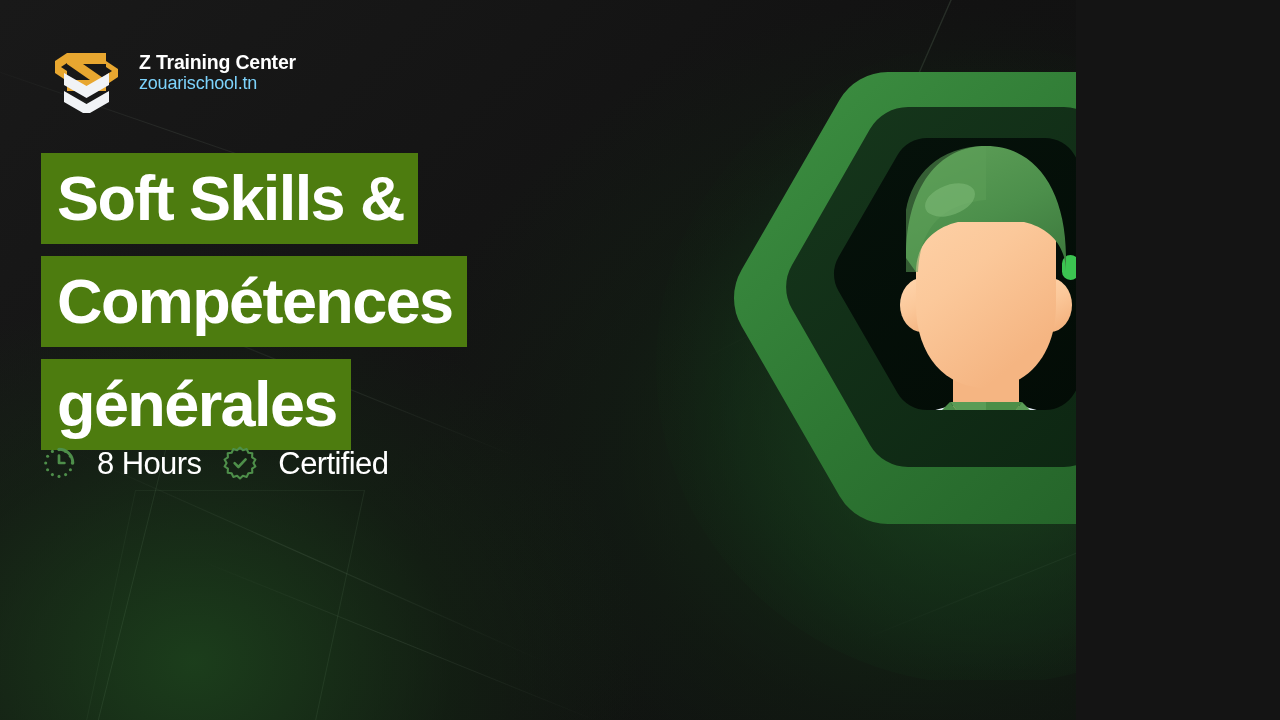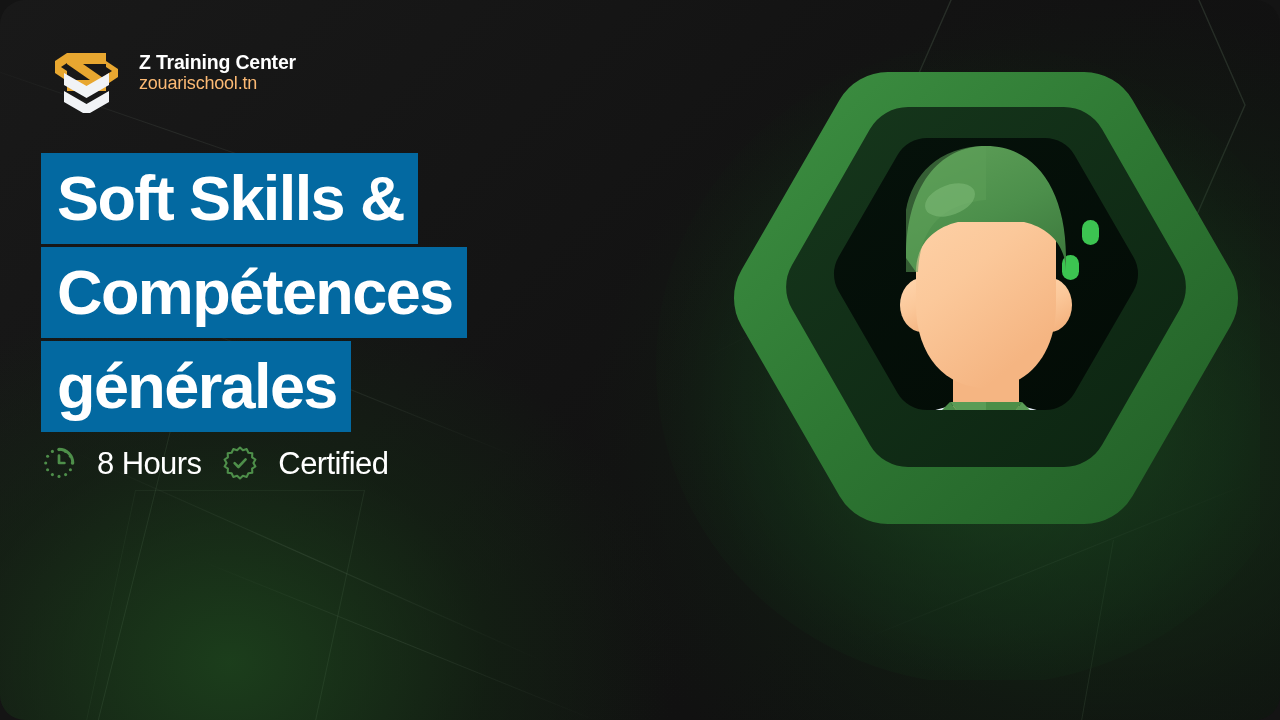--- a/index.html
+++ b/index.html
@@ -5,24 +5,23 @@
   * { margin:0; padding:0; box-sizing:border-box; }
   html,body { width:1280px; height:720px; overflow:hidden; }
   body {
     font-family:"Liberation Sans", sans-serif;
     background:#141414;
     position:relative;
   }
 
   
   #stage {
-    position:absolute; inset:0; width:1280px; height:720px;
+    position:absolute; inset:0; width:1076px; height:720px;
     background:#151515;
     overflow:hidden;
-    border-radius:25px;
   }
   .bg-base{
     position:absolute; inset:0;
     background:
       radial-gradient(620px 520px at 18% 92%, rgba(28,64,28,0.95) 0%, rgba(20,44,20,0.45) 42%, rgba(18,18,18,0) 72%),
       radial-gradient(700px 600px at 86% 62%, rgba(22,52,24,0.85) 0%, rgba(18,40,20,0.35) 45%, rgba(18,18,18,0) 74%),
       linear-gradient(135deg,#191919 0%,#121212 55%,#0f0f0f 100%);
   }
   .hexoutline{
     position:absolute;
@@ -65,39 +64,39 @@
     position:absolute; left:47px; top:33px;
     display:flex; align-items:center; gap:13px;
   }
   .logo-mark{ width:79px; height:80px; }
   .logo-text{ display:flex; flex-direction:column; justify-content:center; gap:2px; }
   .logo-title{
     color:#ffffff; font-size:19.5px; font-weight:700; letter-spacing:-0.2px;
     line-height:1.05; white-space:nowrap;
   }
   .logo-sub{
-    color:#fdba74; font-size:18px; font-weight:400; letter-spacing:-0.2px;
+    color:#7dd3fc; font-size:18px; font-weight:400; letter-spacing:-0.2px;
     line-height:1.1; white-space:nowrap;
   }
 
   
   #headline{ position:absolute; left:41px; top:153px; }
   .hl-row{ display:block; }
   .hl-mark{
     display:inline-block;
-    background:#0369a1;
+    background:#4d7c0f;
     color:#ffffff;
     font-size:63px;
     font-weight:700;
     letter-spacing:-1.6px;
     line-height:1.0;
     padding:14px 14px 14px 16px;
     white-space:nowrap;
   }
-  .hl-row + .hl-row{ margin-top:3px; }
+  .hl-row + .hl-row{ margin-top:12px; }
 
   
   #meta{ position:absolute; left:41px; top:440px; display:flex; gap:21px;}
   .meta-row{ display:flex; align-items:center; gap:20px; height:46px; }
   .meta-ico{ width:36px; height:36px; flex:none; display:flex; align-items:center; justify-content:center;}
   .meta-ico svg{ display:block; }
   .meta-label{
     color:#ffffff; font-size:31px; font-weight:400; letter-spacing:-0.6px;
     line-height:1; white-space:nowrap;
   }

